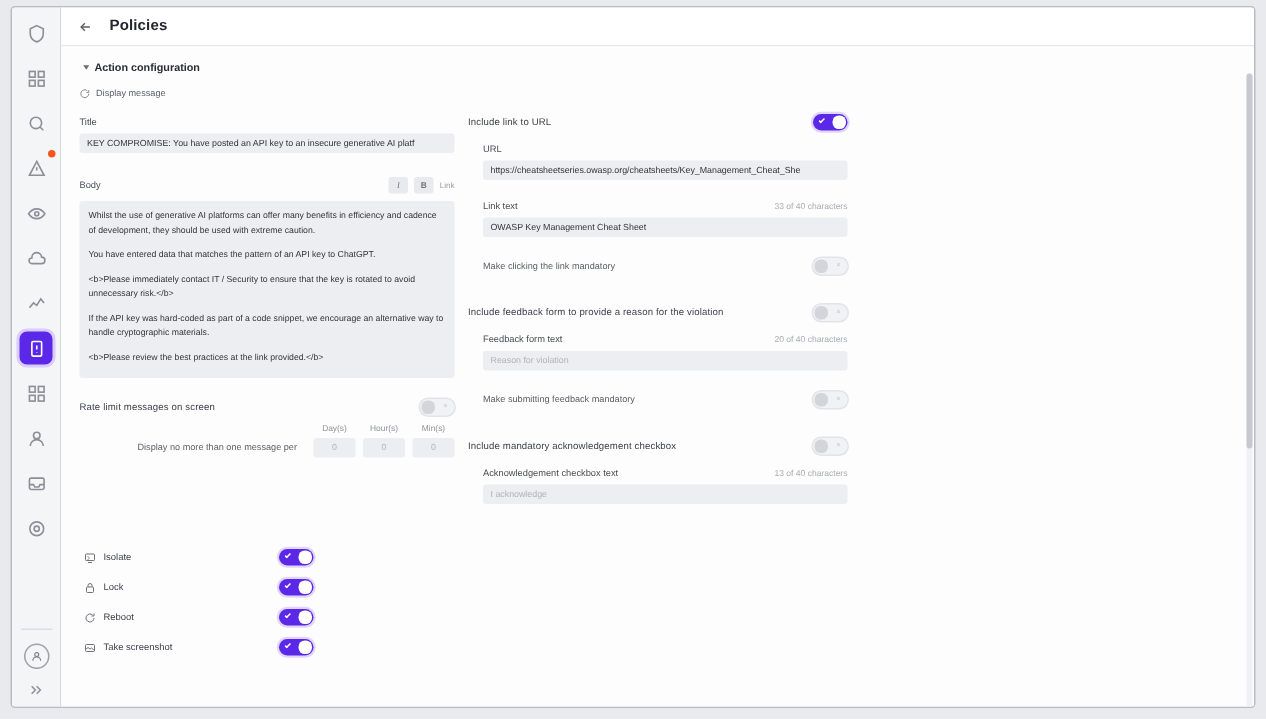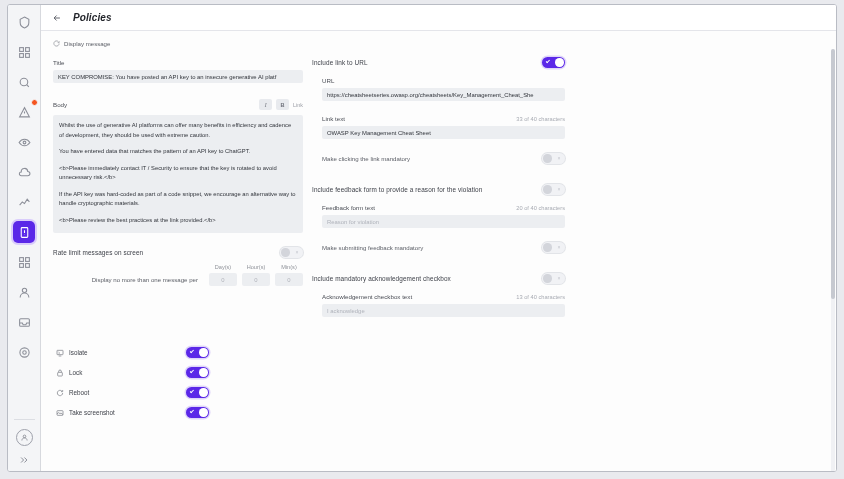--- a/index.html
+++ b/index.html
@@ -71,21 +71,21 @@
     height: 26px; min-height: 26px;
     background: #ffffff;
     border-bottom: 1px solid #e4e5ea;
     display: flex; align-items: center;
     padding-left: 11px;
   }
   .back-arrow { color: #5a5d66; display: flex; align-items: center; }
   .back-arrow svg { width: 10px; height: 10px; }
   .page-title {
     font-size: 10px; font-weight: bold; color: #23252b;
-    margin-left: 11px; letter-spacing: .1px; font-style: italic;
+    margin-left: 11px; letter-spacing: .1px;
   }
 
   .scrollarea {
     flex: 1; position: relative; overflow: hidden;
     background: #fdfdfd;
   }
   .content {
     position: absolute; inset: 0;
     padding: 9px 14px 0 12px;
   }
@@ -323,20 +323,24 @@
             <path d="M19 12H5"></path>
             <path d="M11 6l-6 6 6 6"></path>
           </svg>
       </span>
       <span class="page-title">Policies</span>
     </div>
 
     <div class="scrollarea">
       <div class="content">
 
+        <div class="section-head">
+          <span class="caret"></span>
+          <span>Action configuration</span>
+        </div>
 
         <div class="columns">
 
           <div class="col-left">
 
             <div class="lbl-icon" style="margin-bottom:12px">
               <svg viewBox="0 0 24 24" fill="none" stroke="#7b7e87" stroke-width="2">
                   <path d="M21 12a9 9 0 11-3.2-6.9"></path>
                   <path d="M21 4v5h-5"></path>
                 </svg>

